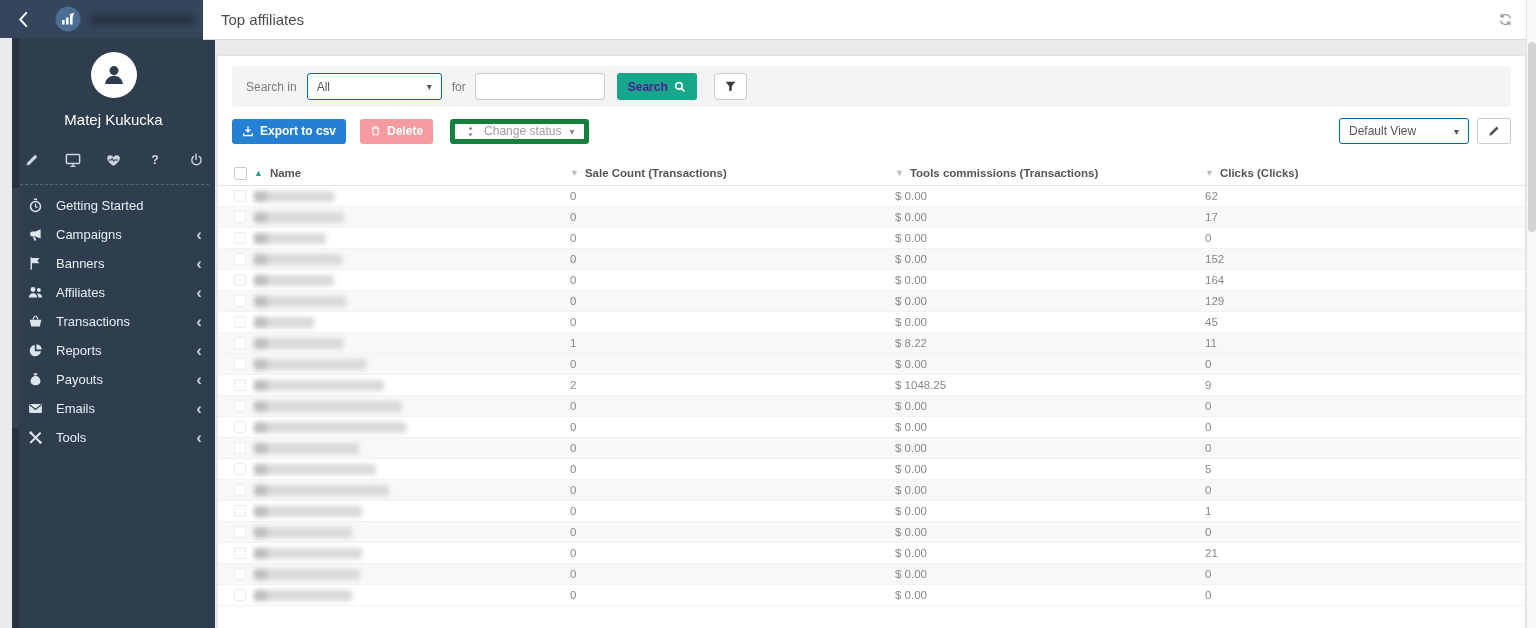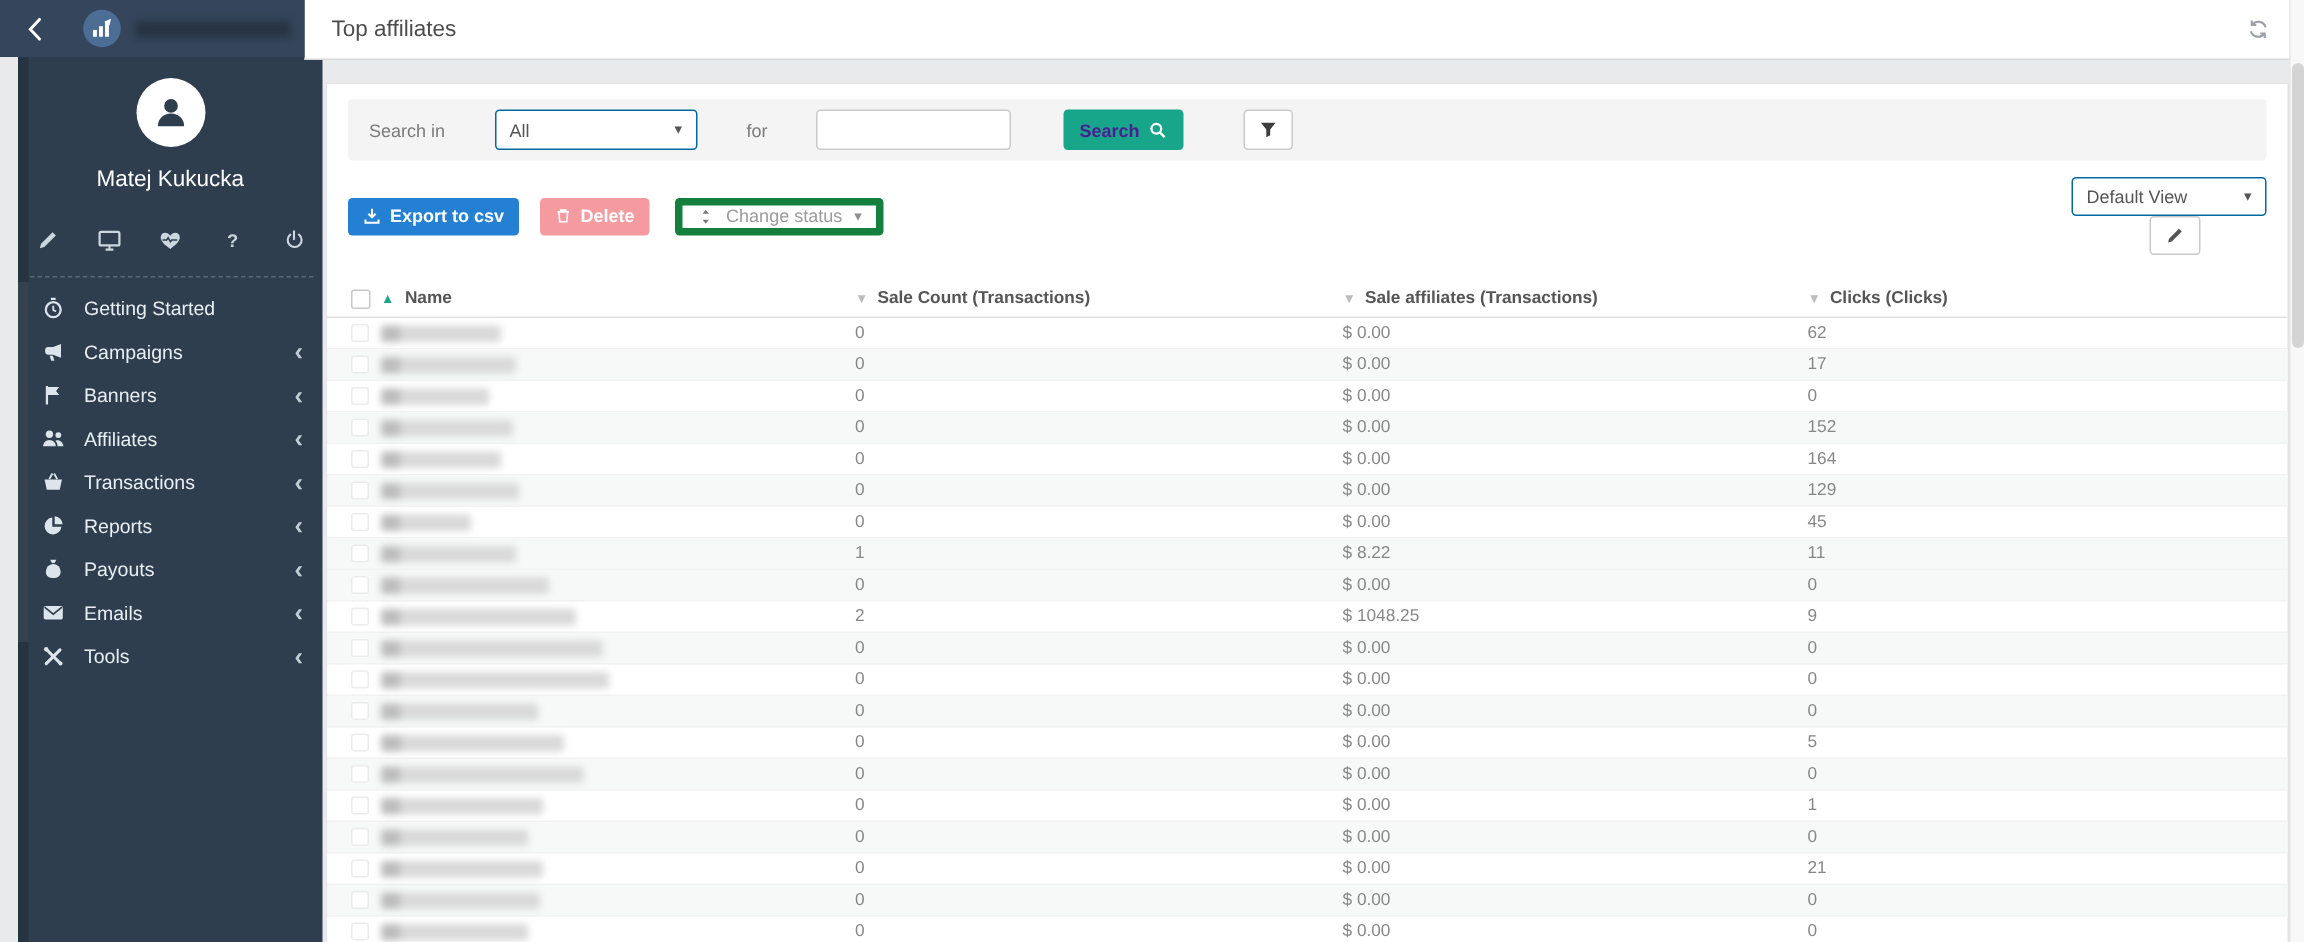--- a/index.html
+++ b/index.html
@@ -33,37 +33,37 @@
   .nav-chevron { margin-left:auto; color:#c3cdd6; font-size:17px; line-height:13px; font-weight:bold; }
 
   
   .main-header { position:absolute; left:203px; top:0; right:10px; height:40px; background:#fff; border-bottom:1px solid #d8d8d8; display:flex; align-items:center; z-index:2; }
   .page-title { margin-left:18px; font-size:15px; color:#4c4c4c; }
   .refresh-btn { margin-left:auto; margin-right:13px; color:#9aa0a5; cursor:pointer; width:16px; height:16px; }
 
   
   .card { position:absolute; left:217px; top:55px; width:1309px; bottom:0; background:#fff; border:1px solid #e3e3e3; border-bottom:none; }
 
-  .search-panel { margin:10px 14px 0; height:41px; background:#f4f4f4; border-radius:3px; display:flex; align-items:center; padding-left:14px;gap:23px; }
+  .search-panel { margin:10px 14px 0; height:41px; background:#f4f4f4; border-radius:3px; display:flex; align-items:center; padding-left:14px; }
   .lbl { font-size:12px; color:#7b7b7b; }
   .select { background:#fff; border:1px solid #0369a1; border-radius:3px; height:27px; display:flex; align-items:center; padding:0 9px; font-size:12px; color:#555; cursor:pointer; }
   .select .caret { margin-left:auto; color:#555; font-size:10px; }
   .sel-searchin { width:135px; margin-left:10px; }
   .lbl-for { margin:0 9px 0 10px; }
   .text-input { width:130px; height:27px; border:1px solid #cacaca; border-radius:3px; background:#fff; font-size:12px; padding:0 7px; color:#444; outline:none; }
   .search-btn { margin-left:12px; height:27px; background:#17a689; border:none; border-radius:3px; color:#4c1d95; font-size:12px; font-weight:bold; padding:0 11px; display:flex; align-items:center; gap:6px; cursor:pointer; font-family:inherit; }
   .filter-btn { margin-left:17px; width:33px; height:27px; background:#fff; border:1px solid #cacaca; border-radius:3px; display:flex; align-items:center; justify-content:center; color:#3d3d3d; cursor:pointer; }
 
   .toolbar { margin:11px 14px 0; display:flex; align-items:center; }
   .btn { height:25px; border:none; border-radius:3px; font-size:12px; font-weight:bold; display:flex; align-items:center; gap:6px; padding:0 10px; cursor:pointer; font-family:inherit; }
   .btn-export { background:#2480d2; color:#fff; }
   .btn-delete { background:#f59ba0; color:#fff; margin-left:14px; }
   .btn-status { background:#fff; border:5px solid #15803d; color:#9b9b9b; margin-left:17px; font-weight:normal; gap:8px; }
   .btn-status .caret { font-size:10px; color:#8f8f8f; }
-  .view-group { margin-left:auto; display:flex; align-items:center;flex-direction:column; }
+  .view-group { margin-left:auto; display:flex; align-items:center; }
   .sel-view { width:130px; height:26px; }
   .edit-view-btn { margin-left:8px; width:34px; height:26px; background:#fff; border:1px solid #cacaca; border-radius:3px; display:flex; align-items:center; justify-content:center; color:#666; cursor:pointer; }
 
   
   .thead, .trow { display:grid; grid-template-columns:352px 325px 310px 1fr; align-items:center; }
   .thead { margin-top:17px; height:25px; border-bottom:1px solid #e2e2e2; font-size:11.5px; font-weight:bold; color:#555; }
   .th { display:flex; align-items:center; gap:6px; }
   .th-first { padding-left:16px; gap:7px; }
   .head-checkbox { width:13px; height:13px; background:#fff; border:1px solid #c9c9c9; border-radius:2px; cursor:pointer; flex:none; }
   .sort { font-size:9px; line-height:1; }
@@ -329,21 +329,21 @@
       <span class="head-checkbox"></span>
       <span class="sort sort-asc">▲</span>
       <span>Name</span>
     </div>
     <div class="th">
       <span class="sort sort-desc">▼</span>
       <span>Sale Count (Transactions)</span>
     </div>
     <div class="th">
       <span class="sort sort-desc">▼</span>
-      <span>Sale affiliates (Transactions)</span>
+      <span>Tools commissions (Transactions)</span>
     </div>
     <div class="th">
       <span class="sort sort-desc">▼</span>
       <span>Clicks (Clicks)</span>
     </div>
   </div>
 
   <div class="tbody">
       <div class="trow">
         <div class="name-cell">

